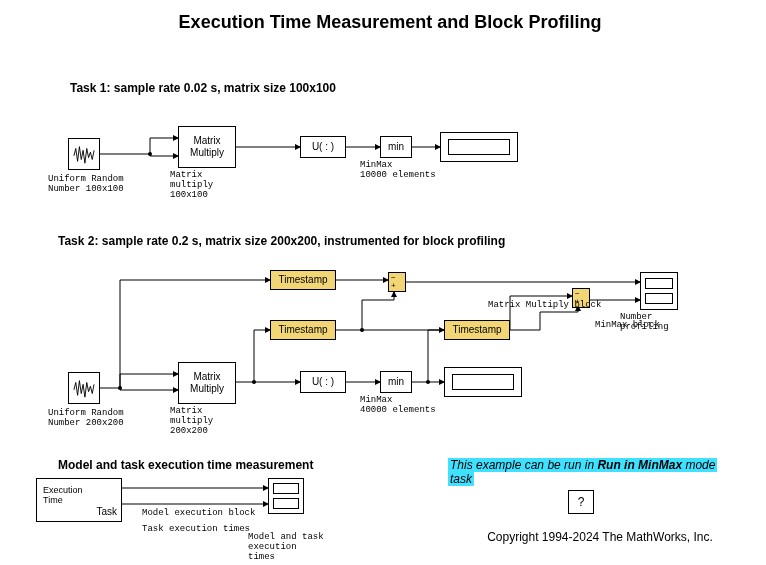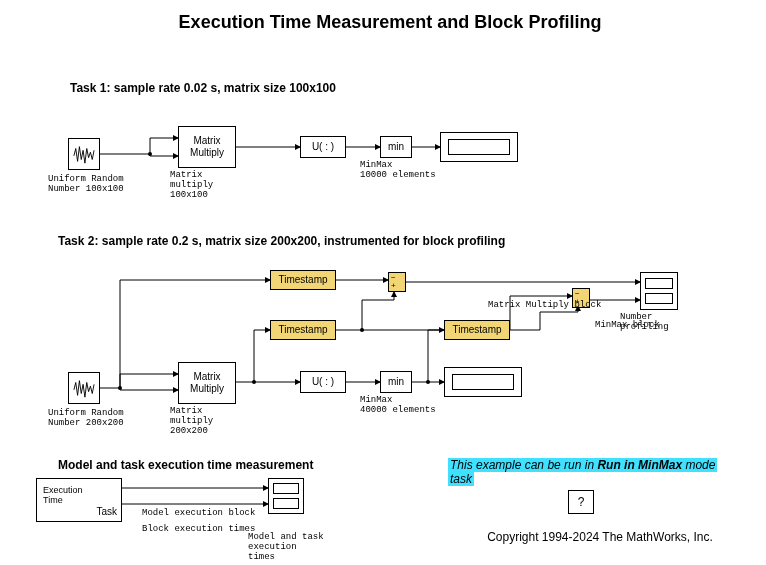--- a/index.html
+++ b/index.html
@@ -261,21 +261,21 @@
 
 <div class="section-title" style="left:58px; top:458px;">Model and task execution time measurement</div>
 
 <div class="exec-block" style="left:36px; top:478px; width:86px; height:44px;">
   <div style="position:absolute; left:6px; top:6px; white-space:pre-line; font-size:9px; text-align:left;">Execution
 Time</div>
   <div class="port" style="right:4px; bottom:4px;">Task</div>
 </div>
 
 <div class="label signal" style="left:142px; top:476px;">Model execution block</div>
-<div class="label signal" style="left:142px; top:492px;">Block execution times</div>
+<div class="label signal" style="left:142px; top:492px;">Task execution times</div>
 
 <div class="block scope2" style="left:268px; top:478px; width:36px; height:36px;">
   <div class="scope-inner"></div>
   <div class="scope-inner"></div>
 </div>
 <div class="label" style="left:248px; top:532px; width:80px; white-space:pre-line;">Model and task
 execution times</div>
 
 <div class="hl" style="left:448px; top:458px;">
   <span>This example can be run in </span><b>Run in MinMax</b><span> mode</span>

